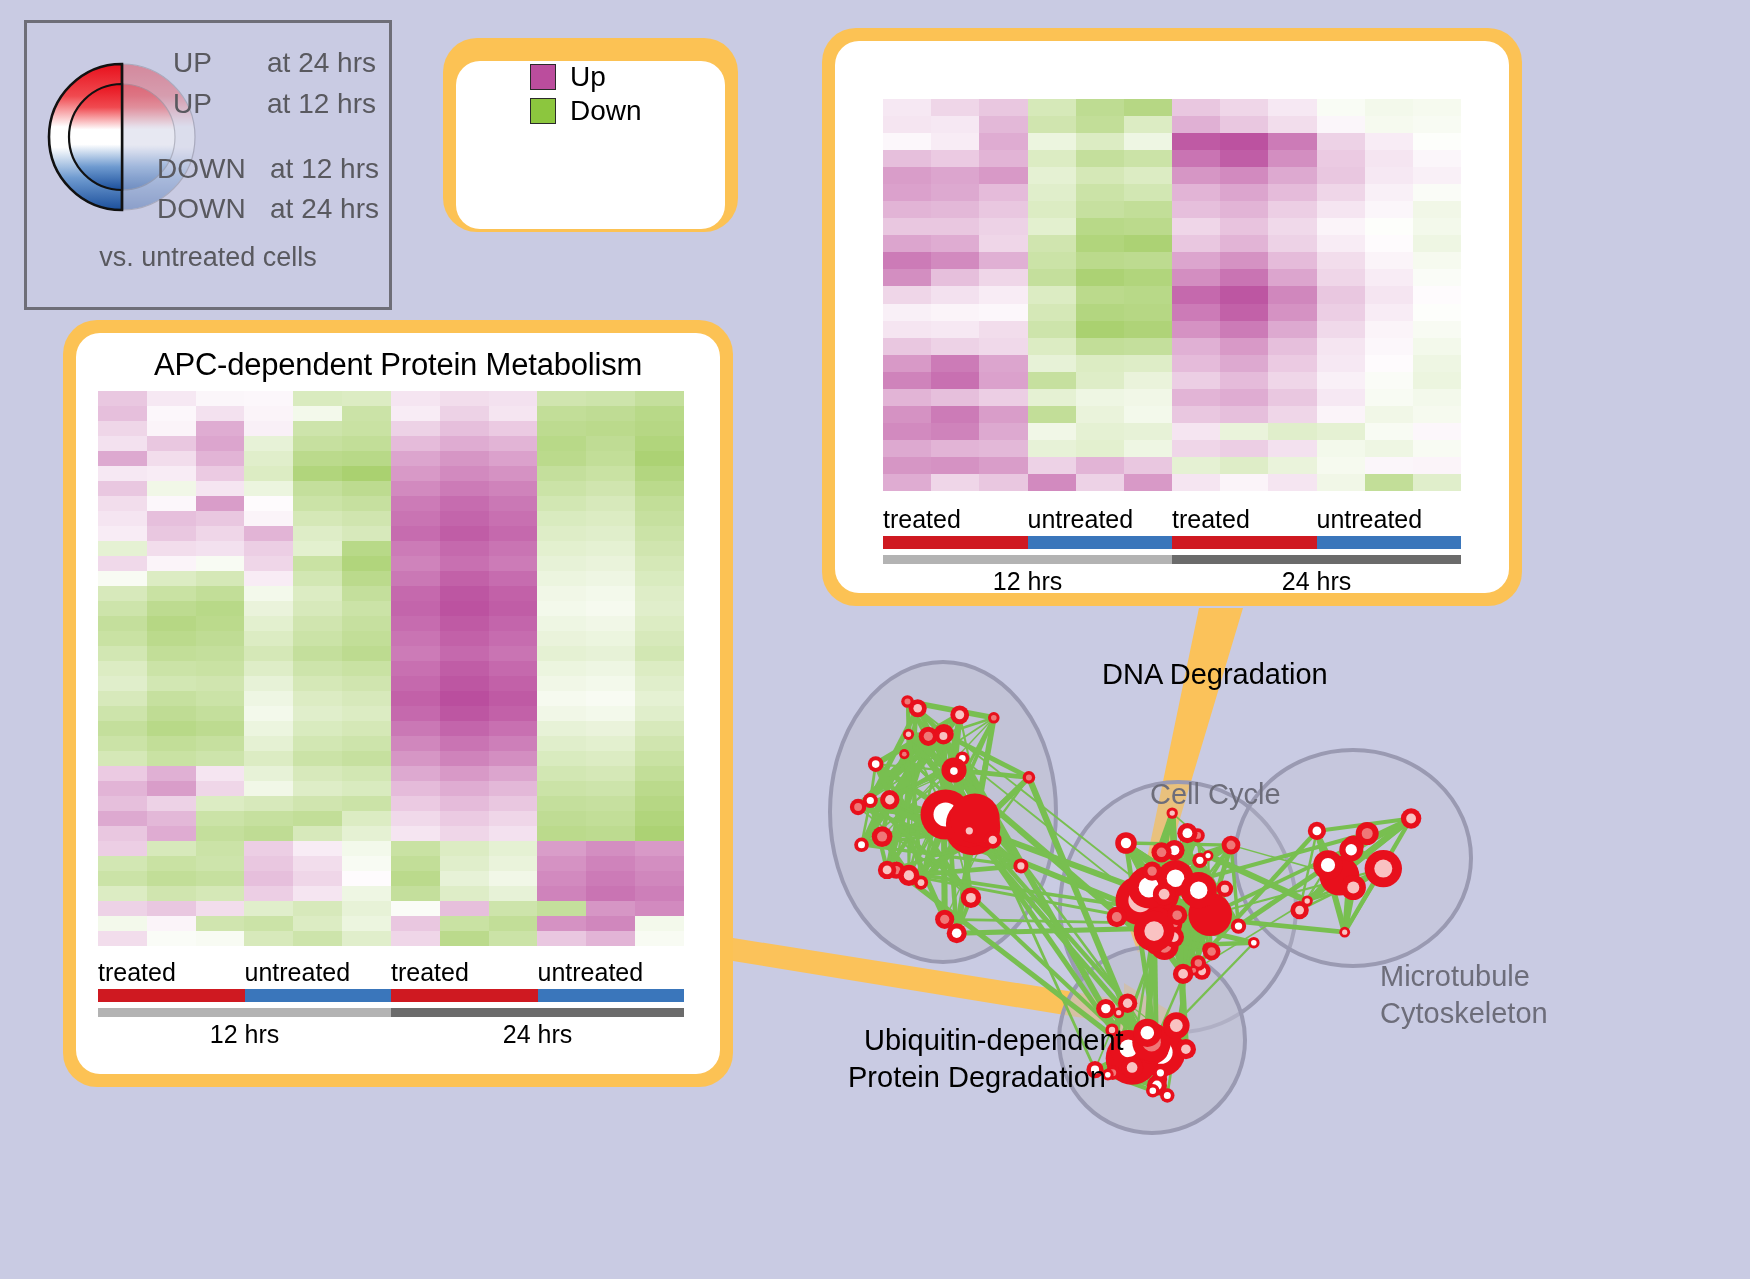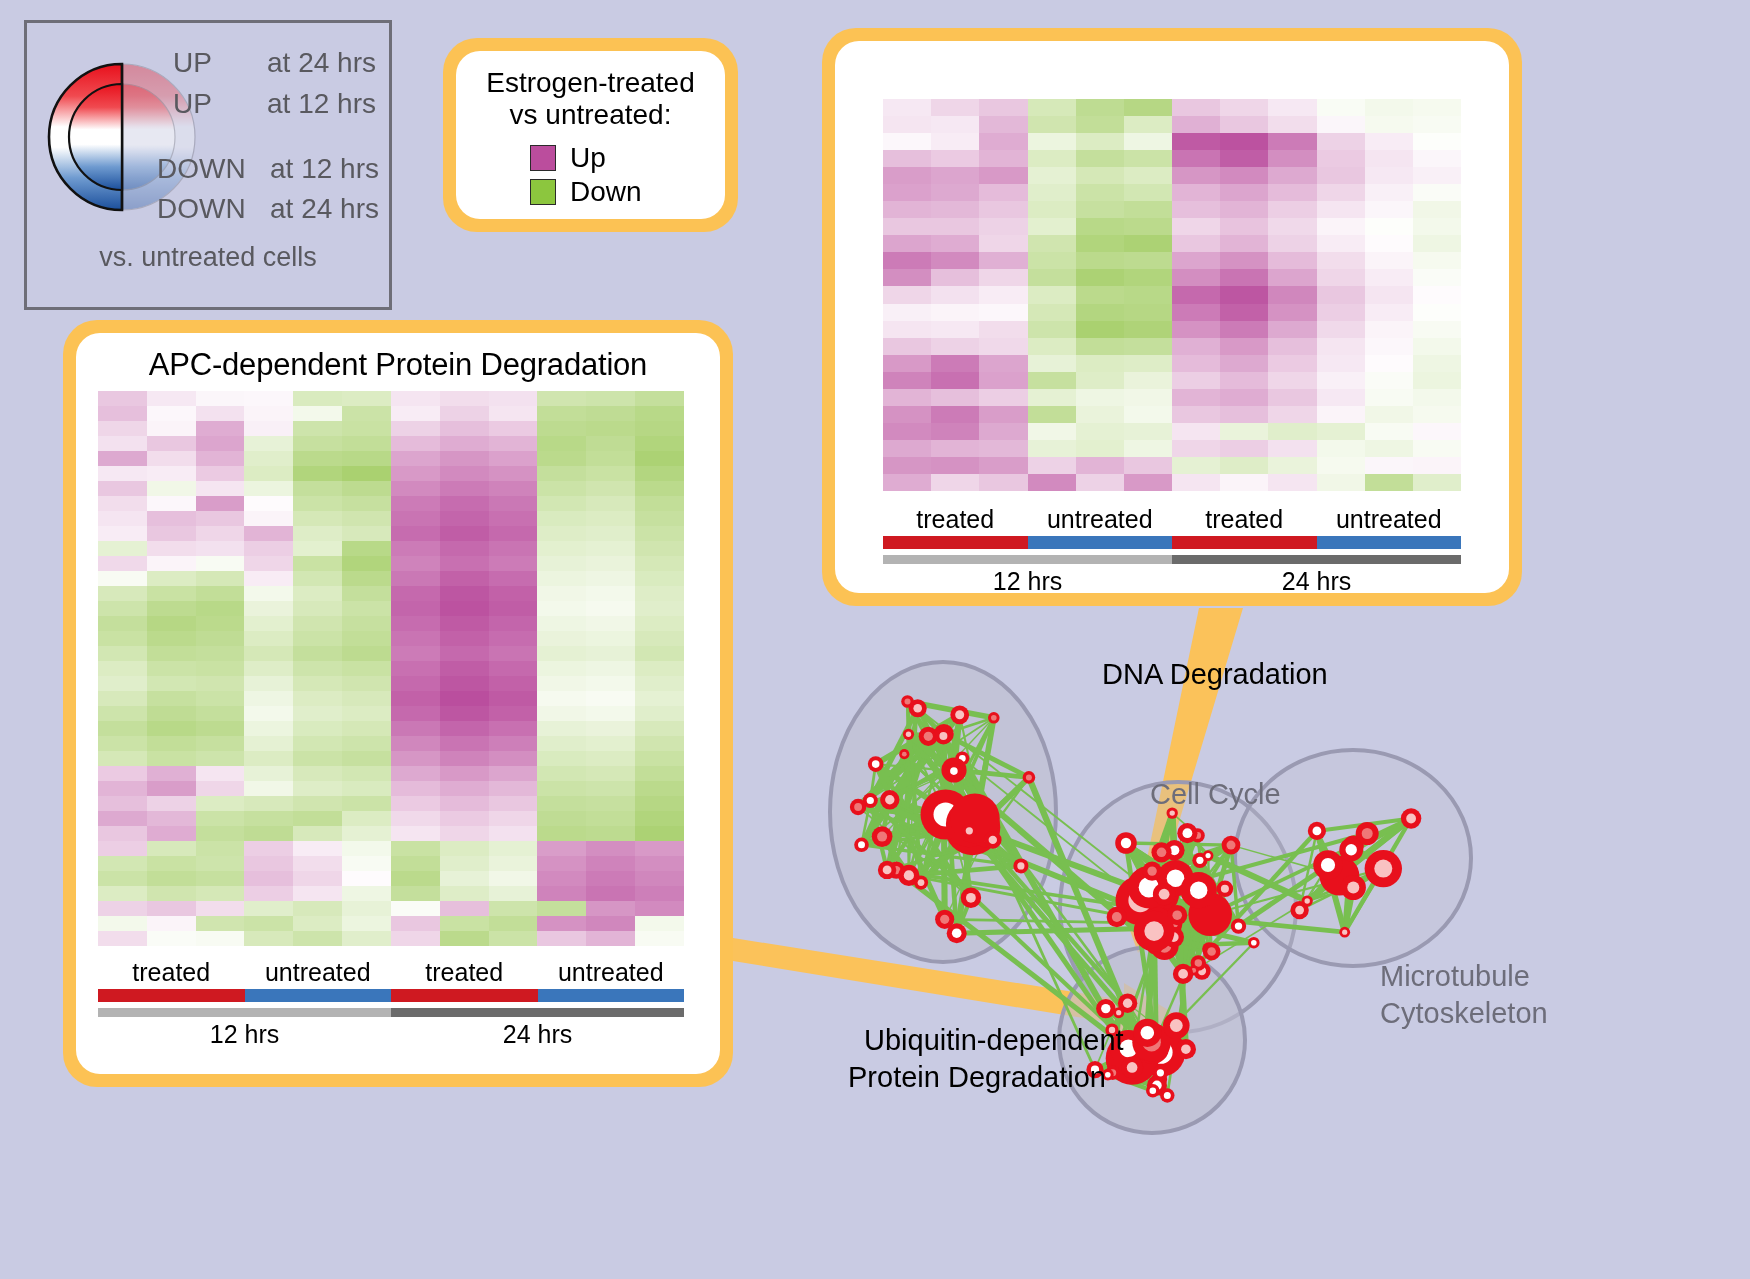--- a/index.html
+++ b/index.html
@@ -73,21 +73,21 @@
 
   
   #rf-panel  { left: 822px;  top: 28px;  width: 700px;  height: 578px; }
   #apc-panel { left: 63px;   top: 320px; width: 670px;  height: 767px; }
 
   .hm-body { position:absolute; }
   .hm-grid { display:grid; }
   .hm-cell { width:100%; height:100%; }
 
   .axis-labels { display:grid; grid-template-columns: repeat(4, 1fr); }
-  .axis-labels div { text-align:center; font-size: 25px; color:#000; }
+  .axis-labels div { font-size: 25px; color:#000; }
   .cond-bar  { display:grid; grid-template-columns: repeat(4, 1fr); height: 13px; margin-top: 2px; }
   .time-bar  { display:grid; grid-template-columns: repeat(2, 1fr); height: 9px; margin-top: 6px; }
   .time-labels { display:grid; grid-template-columns: repeat(2, 1fr); margin-top: 3px; }
   .time-labels div { text-align:center; font-size: 25px; color:#000; }
 
   
   #network { position:absolute; left: 780px; top: 600px; width: 960px; height: 675px; }
   #network svg { display:block; }
   .clabel {
     position:absolute; font-size: 29px; color:#000; white-space: nowrap;
@@ -138,24 +138,20 @@
   <div class="key-row" style="left:130px; top:170px;">DOWN</div>
   <div class="key-row" style="left:243px; top:170px;">at 24 hrs</div>
 
   <div id="key-footer">
     <div>vs. untreated cells</div>
   </div>
 </div>
 
 <div class="panel" id="legend-panel">
   <div class="panel-inner">
-    <div class="legend-head">
-      <div>Estrogen-treated</div>
-      <div>vs untreated:</div>
-    </div>
     <div class="legend-items">
       <div class="legend-item">
         <span class="legend-swatch" style="background: rgb(187, 77, 157);"></span>
         <span class="legend-label">Up</span>
       </div>
       <div class="legend-item">
         <span class="legend-swatch" style="background: rgb(140, 198, 62);"></span>
         <span class="legend-label">Down</span>
       </div>
     </div>
@@ -462,21 +458,21 @@
       <div class="time-labels">
         <div>12 hrs</div>
         <div>24 hrs</div>
       </div>
     </div>
   </div>
 </div>
 
 <div class="panel" id="apc-panel">
   <div class="panel-inner">
-    <div class="panel-title">APC-dependent Protein Degradation</div>
+    <div class="panel-title">APC-dependent Protein Metabolism</div>
     <div class="hm-body" style="left:22px; top:58px; width:586px;">
       <div class="hm-grid" style="height: 555px; grid-template-columns: repeat(12, 1fr); grid-template-rows: repeat(37, 1fr);">
           <div class="hm-cell" style="background: rgb(233, 199, 224);"></div>
           <div class="hm-cell" style="background: rgb(246, 232, 243);"></div>
           <div class="hm-cell" style="background: rgb(251, 246, 250);"></div>
           <div class="hm-cell" style="background: rgb(252, 247, 251);"></div>
           <div class="hm-cell" style="background: rgb(217, 235, 191);"></div>
           <div class="hm-cell" style="background: rgb(220, 236, 195);"></div>
           <div class="hm-cell" style="background: rgb(245, 229, 241);"></div>
           <div class="hm-cell" style="background: rgb(242, 221, 236);"></div>

